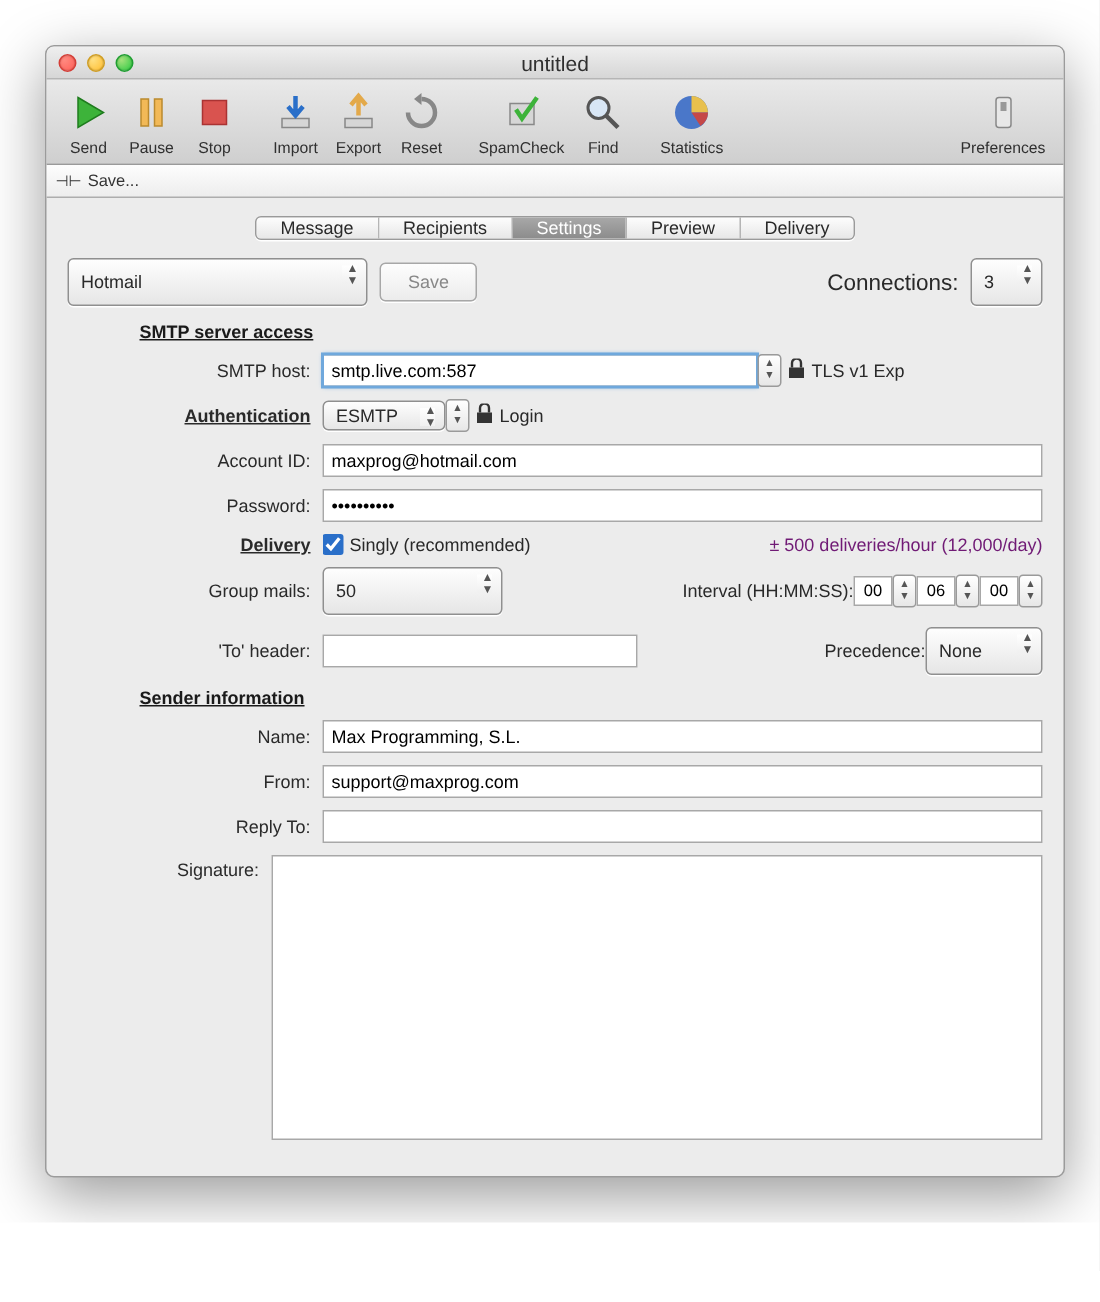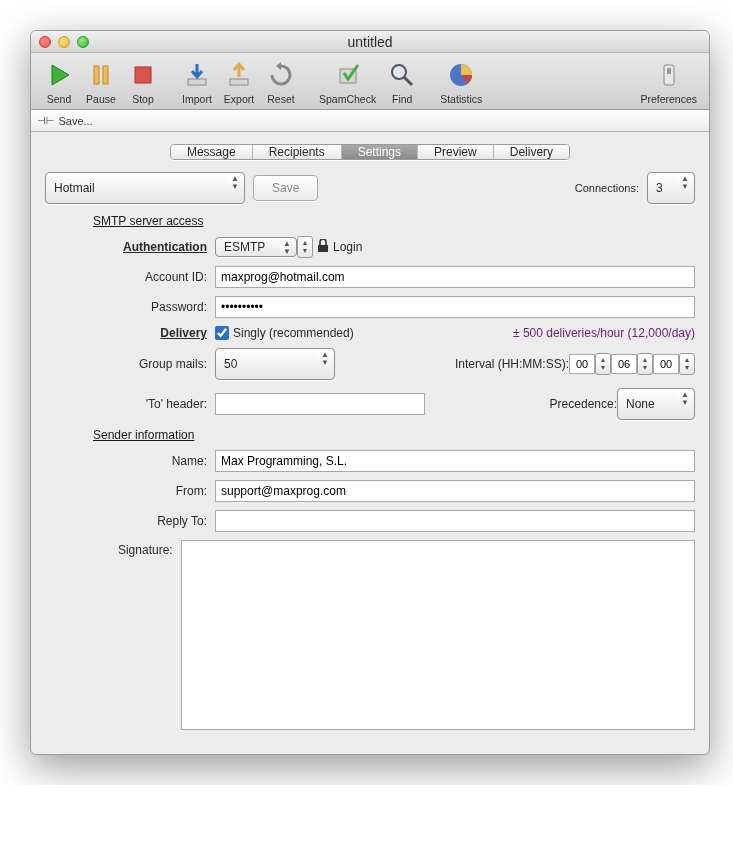--- a/index.html
+++ b/index.html
@@ -23,33 +23,33 @@
   .tabbar { display:flex; justify-content:center; margin-bottom:12px; }
   .tabs { display:flex; border:1px solid #9a9a9a; border-radius:4px; overflow:hidden; box-shadow:0 1px 0 #fff;}
   .tab { padding:0 16px; font-size:12px; background:linear-gradient(#fdfdfd,#e7e7e7); border-right:1px solid #b5b5b5; cursor:default;}
   .tab:last-child{border-right:none;}
   .tab.active { background:linear-gradient(#a8a8a8,#8c8c8c); color:#fff;}
   .row { display:flex; align-items:center; gap:8px; margin-bottom:10px;}
   .aqua-select { height:32px; border:1px solid #8f8f8f; border-radius:4px; background:linear-gradient(#fefefe,#e6e6e6); font-size:12px; padding:0 22px 0 8px; position:relative; display:inline-flex; align-items:center; box-shadow:0 1px 0 #fff;}
   .aqua-select::after{ content:""; position:absolute; right:6px; top:4px; width:10px; height:12px; background: linear-gradient(#fff,#f0f0f0); }
   .aqua-select .arrows { position:absolute; right:5px; top:2px; font-size:8px; line-height:8px; color:#555; display:flex; flex-direction:column; z-index:1;}
   .aqua-btn { height:26px; border:1px solid #a7a7a7; border-radius:4px; background:linear-gradient(#fdfdfd,#ececec); font-size:12px; padding:0 18px; color:#888; box-shadow:0 1px 0 #fff;}
-  .section-head { font-weight:normal; text-decoration:underline; color:#1a1a1a; font-size:12px; margin:6px 0 8px 48px;}
+  .section-head { font-weight:bold; text-decoration:underline; color:#1a1a1a; font-size:12px; margin:6px 0 8px 48px;}
   .form-row { display:flex; align-items:center; margin-bottom:8px; }
   .form-label { width:170px; text-align:right; padding-right:8px; font-size:12px; color:#2a2a2a;}
   .form-label.bold { font-weight:bold; text-decoration:underline;}
   .tfield { height:22px; border:1px solid #a8a8a8; background:#fff; font-size:12px; padding:0 5px; font-family:inherit;}
   .tfield.focus { outline: 2px solid #6fa8dc; outline-offset:-1px; box-shadow:0 0 3px #6fa8dc;}
   .stepper { width:16px; height:22px; border:1px solid #9a9a9a; border-radius:3px; background:linear-gradient(#fff,#e7e7e7); display:flex; flex-direction:column; font-size:7px; color:#555; align-items:center; justify-content:center; line-height:8px;}
   .delivery-info { color:#701a75; font-size:12px; margin-left:auto;}
   .spinbox { width:26px; height:20px; border:1px solid #a8a8a8; text-align:center; font-size:11px; background:#fff;}
   .textarea { border:1px solid #a8a8a8; background:#fff; width:100%; height:190px; font-size:12px; padding:4px; resize:none; font-family:inherit;}
   .checkbox { width:14px; height:14px; accent-color:#2a6fc9;}
   .small-select { height:20px;}
-  .conn-label { font-size:11px; margin-left:auto;}
+  .conn-label { font-size:15px; margin-left:auto;}
 </style>
 </head>
 <body>
 
 <div class="window">
 
   <div class="titlebar">
     <div class="traffic">
       <span class="tl-red"></span>
       <span class="tl-yellow"></span>
@@ -193,20 +193,35 @@
         <span>3</span>
         <span class="arrows">
             <span>▲</span>
             <span>▼</span>
           </span>
       </div>
     </div>
 
     <div class="section-head">SMTP server access</div>
 
+    <div class="form-row">
+      <div class="form-label">SMTP host:</div>
+      <input class="tfield focus" style="width: 290px;" value="smtp.live.com:587">
+      <div class="stepper">
+          <span>▲</span>
+          <span>▼</span>
+        </div>
+      <span style="margin-left:4px;">
+        <svg width="12" height="14">
+            <rect x="1" y="6" width="10" height="7" fill="#333"></rect>
+            <path d="M3 6 V3 a3 3 0 0 1 6 0 V6" stroke="#333" stroke-width="1.6" fill="none"></path>
+          </svg>
+      </span>
+      <span style="margin-left:4px;font-size:12px">TLS v1 Exp</span>
+    </div>
 
     <div class="form-row">
       <div class="form-label bold">Authentication</div>
       <div class="aqua-select small-select" style="width:82px">
         <span>ESMTP</span>
         <span class="arrows">
             <span>▲</span>
             <span>▼</span>
           </span>
       </div>

